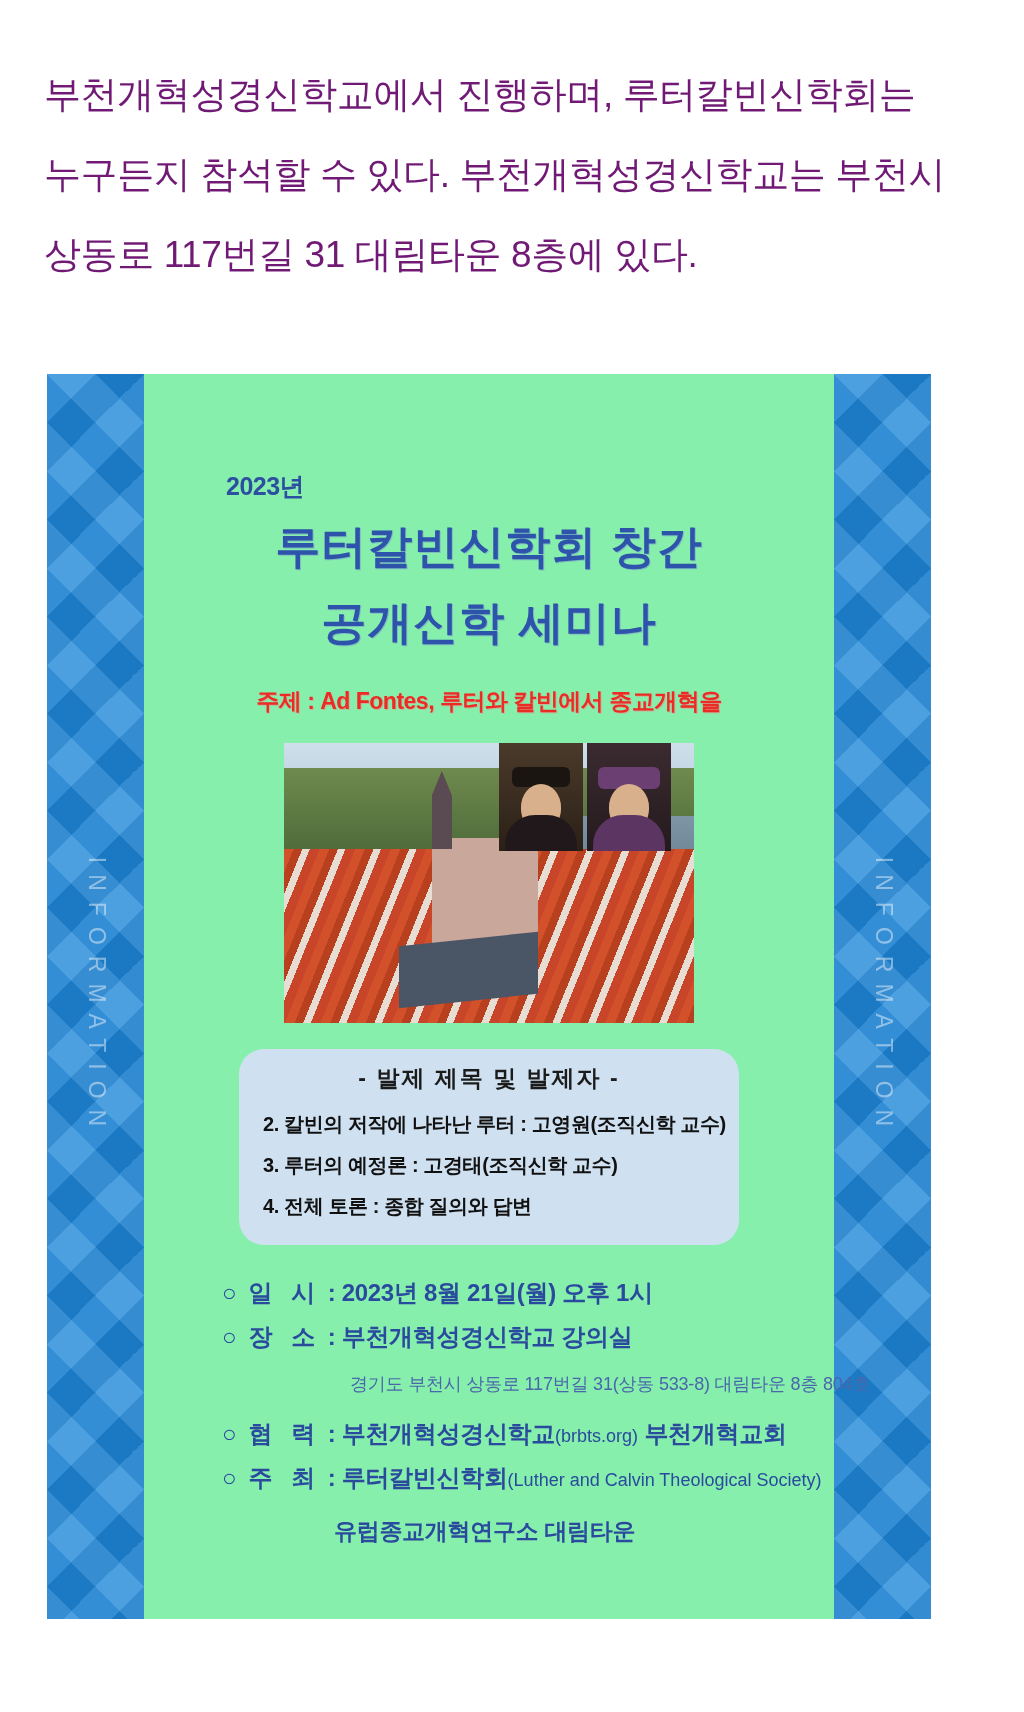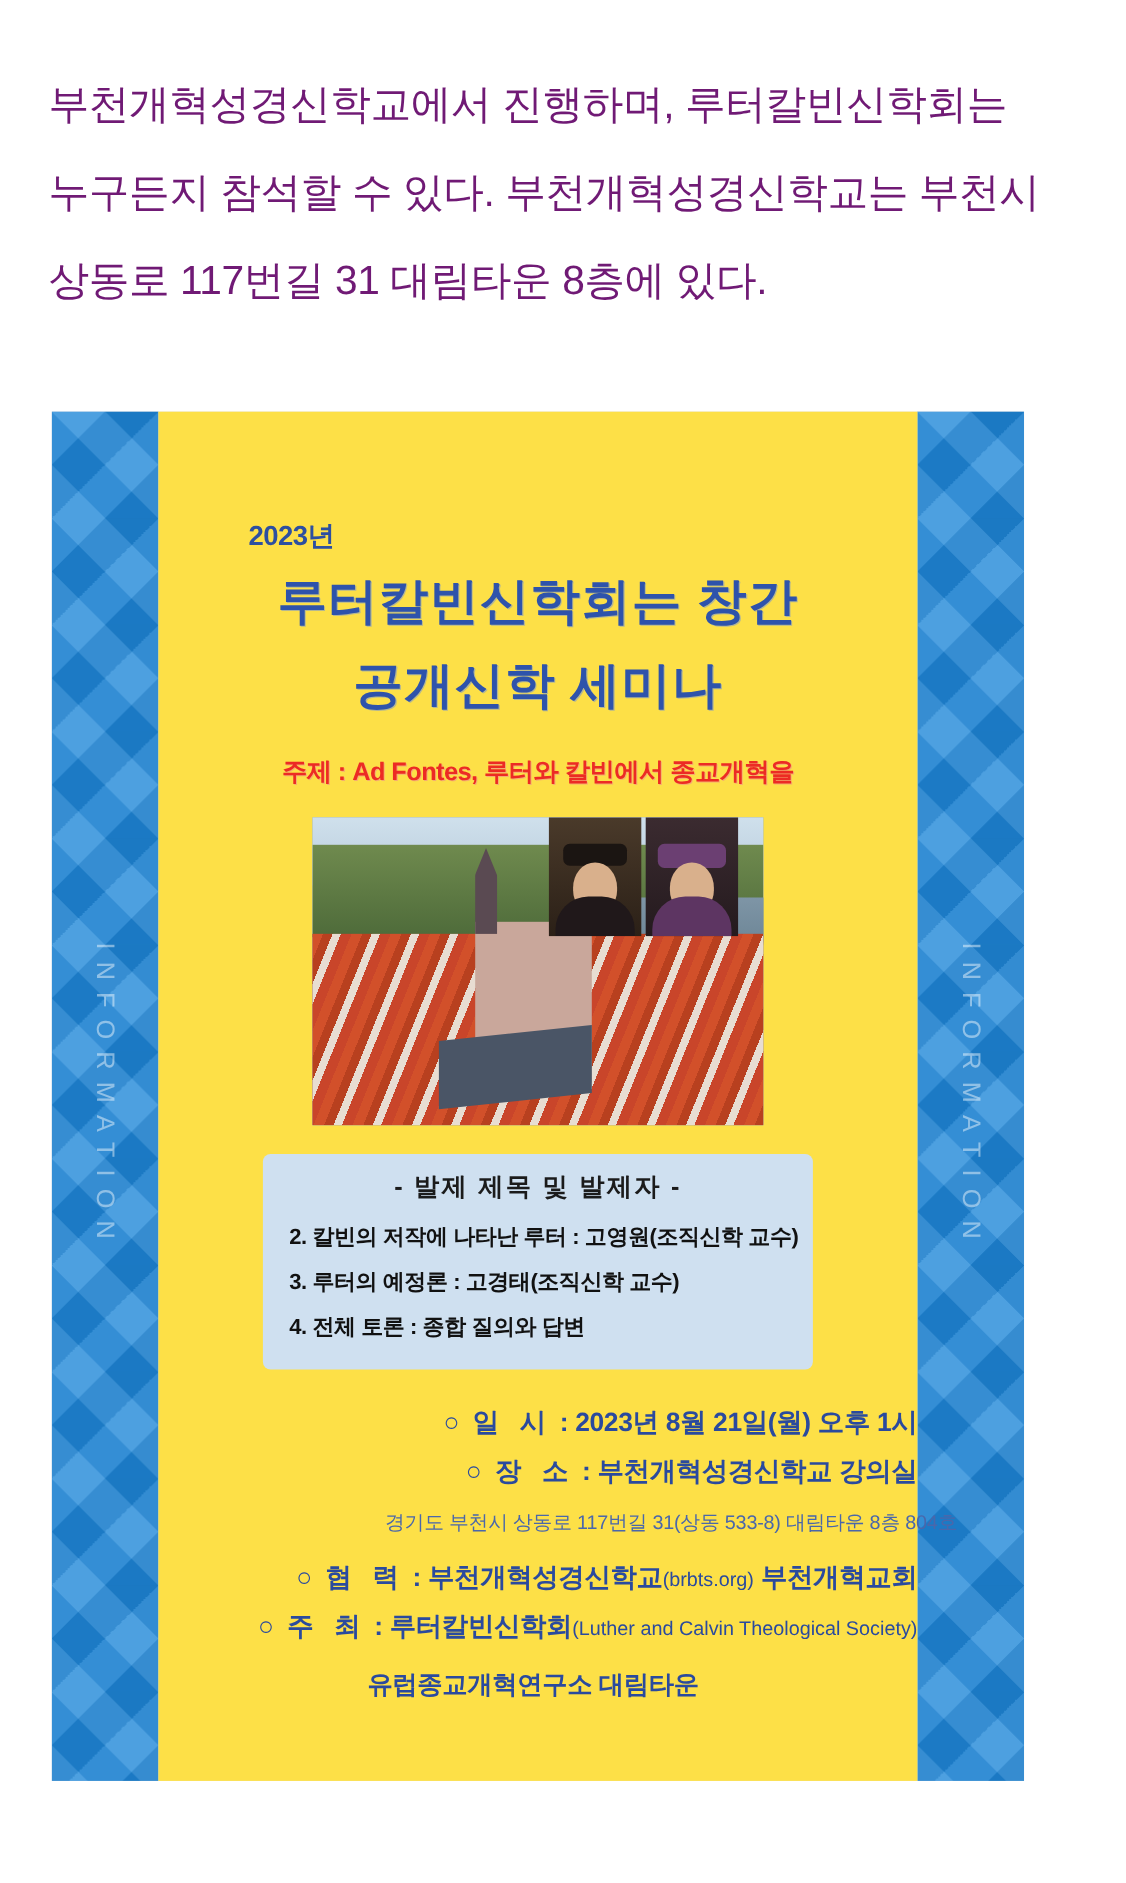--- a/index.html
+++ b/index.html
@@ -68,21 +68,21 @@
     letter-spacing: 11px;
     font-weight: 400;
   }
 
   .poster-inner {
     position: absolute;
     left: 97px;
     right: 97px;
     top: 0;
     bottom: 0;
-    background: #fde047;
+    background: #86efac;
     text-align: center;
   }
 
   .year {
     margin: 0;
     padding: 96px 0 0 0;
     text-align: left;
     padding-left: 82px;
     color: #2d4fa0;
     font-size: 25px;
@@ -183,21 +183,21 @@
     width: 72px; height: 36px; border-radius: 30px 30px 0 0;
     background: #20181a;
   }
   .portrait.luther .body { background: #5d3562; }
 
   
   .list-box {
     width: 500px;
     margin: 26px auto 0 auto;
     background: #cfe0f0;
-    border-radius: 7px;
+    border-radius: 25px;
     padding: 14px 0 18px 0;
     text-align: left;
   }
   .list-head {
     margin: 0;
     text-align: center;
     color: #1b1b1b;
     font-size: 23px;
     font-weight: 800;
     letter-spacing: 2px;
@@ -220,21 +220,20 @@
     text-align: left;
   }
   .info-row {
     margin: 0;
     padding: 6px 0;
     color: #2a4a9e;
     font-size: 24px;
     font-weight: 800;
     letter-spacing: -0.3px;
     white-space: nowrap;
-    text-align: right;
   }
   .info-row .marker { font-weight: 400; margin-right: 6px; }
   .info-row .label  { letter-spacing: 6px; }
   .info-row .paren {
     font-size: 18px;
     font-weight: 400;
     letter-spacing: 0;
   }
   .info-sub {
     margin: 12px;
@@ -268,21 +267,21 @@
     </div>
 
     <div class="side-bar right">
       <span class="side-label">INFORMATION</span>
     </div>
 
     <div class="poster-inner">
 
       <p class="year">2023년</p>
 
-      <p class="title-line title-1">루터칼빈신학회는 창간</p>
+      <p class="title-line title-1">루터칼빈신학회 창간</p>
 
       <p class="title-line title-2">공개신학 세미나</p>
 
       <p class="subject">주제 : Ad Fontes, 루터와 칼빈에서 종교개혁을</p>
 
       <div class="photo">
         <div class="sky"></div>
         <div class="hills"></div>
         <div class="river"></div>
         <div class="town"></div>

